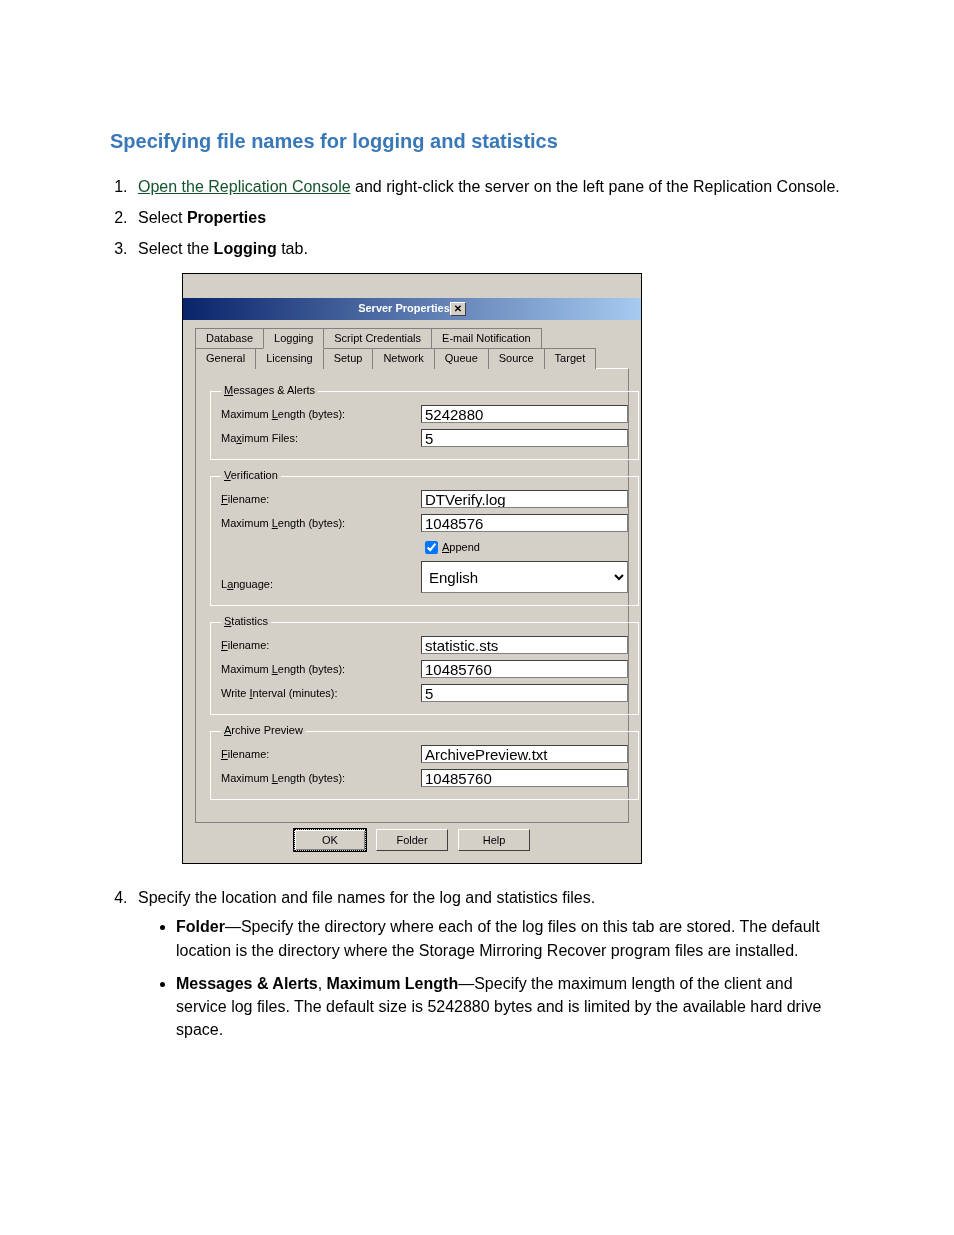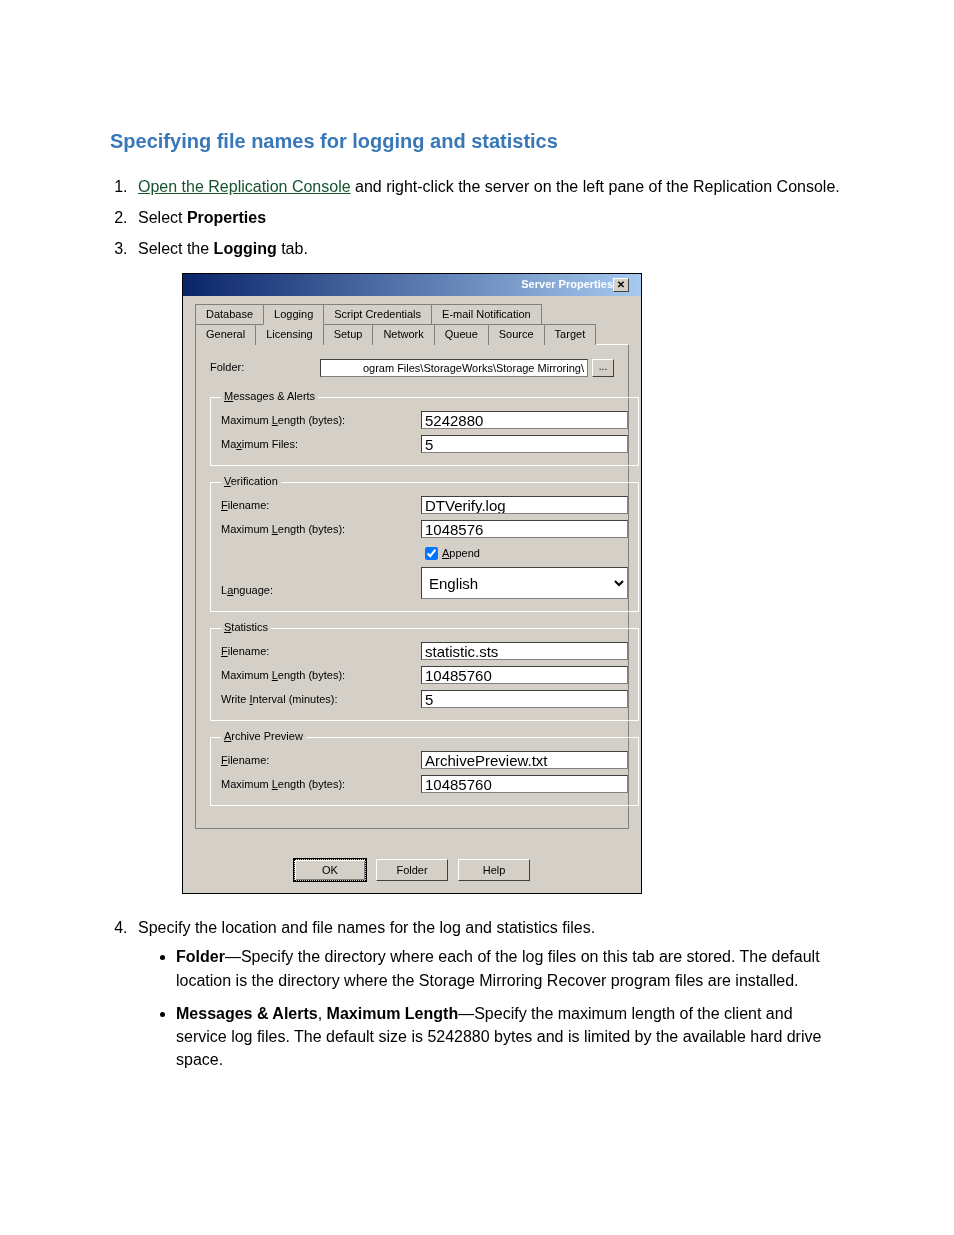--- a/index.html
+++ b/index.html
@@ -46,24 +46,25 @@
     background: #d4d0c8;
     font-family: Tahoma, Arial, sans-serif;
     font-size: 11px;
     color: #000;
   }
   .titlebar {
     background: linear-gradient(to right, #0a246a, #a6caf0);
     color: #fff;
     font-weight: bold;
     font-size: 11px;
-    padding: 3px 12px;
-    display: flex;
-    justify-content: flex-end;
+    padding: 3px 18px;
+    display: flex;
+    justify-content: center;
     align-items: center;
+    margin-top: 24px;
   }
   .close-x {
     width: 16px;
     height: 14px;
     background: #d4d0c8;
     border: 1px solid #fff;
     border-right-color: #404040;
     border-bottom-color: #404040;
     color: #000;
     font-size: 10px;
@@ -172,21 +173,21 @@
     margin: 4px 0 4px 200px;
   }
   .chk-row input { margin-right: 4px; }
   select.combo {
     height: 32px;
   }
   .btnrow {
     display: flex;
     justify-content: center;
     gap: 10px;
-    margin-top: 30px;
+    margin-top: 6px;
   }
   .winbtn {
     width: 72px;
     height: 22px;
     border: 1px solid #fff;
     border-right-color: #404040;
     border-bottom-color: #404040;
     background: #d4d0c8;
     font-size: 11px;
     cursor: pointer;
@@ -243,25 +244,20 @@
             <div class="tab">Licensing</div>
             <div class="tab">Setup</div>
             <div class="tab">Network</div>
             <div class="tab">Queue</div>
             <div class="tab">Source</div>
             <div class="tab">Target</div>
           </div>
 
           <div class="tabpanel">
 
-            <div class="folder-row">
-              <span class="lbl">Folder:</span>
-              <input type="text" value="ogram Files\StorageWorks\Storage Mirroring\" style="">
-              <div class="browse-btn">...</div>
-            </div>
 
             <fieldset class="grp">
               <legend><span class="und">M</span>essages &amp; Alerts</legend>
               <div class="row">
                 <span class="lbl">Maximum <span class="und">L</span>ength (bytes):</span>
                 <input type="text" value="5242880" style="">
               </div>
               <div class="row">
                 <span class="lbl">Ma<span class="und">x</span>imum Files:</span>
                 <input type="text" value="5" style="">

